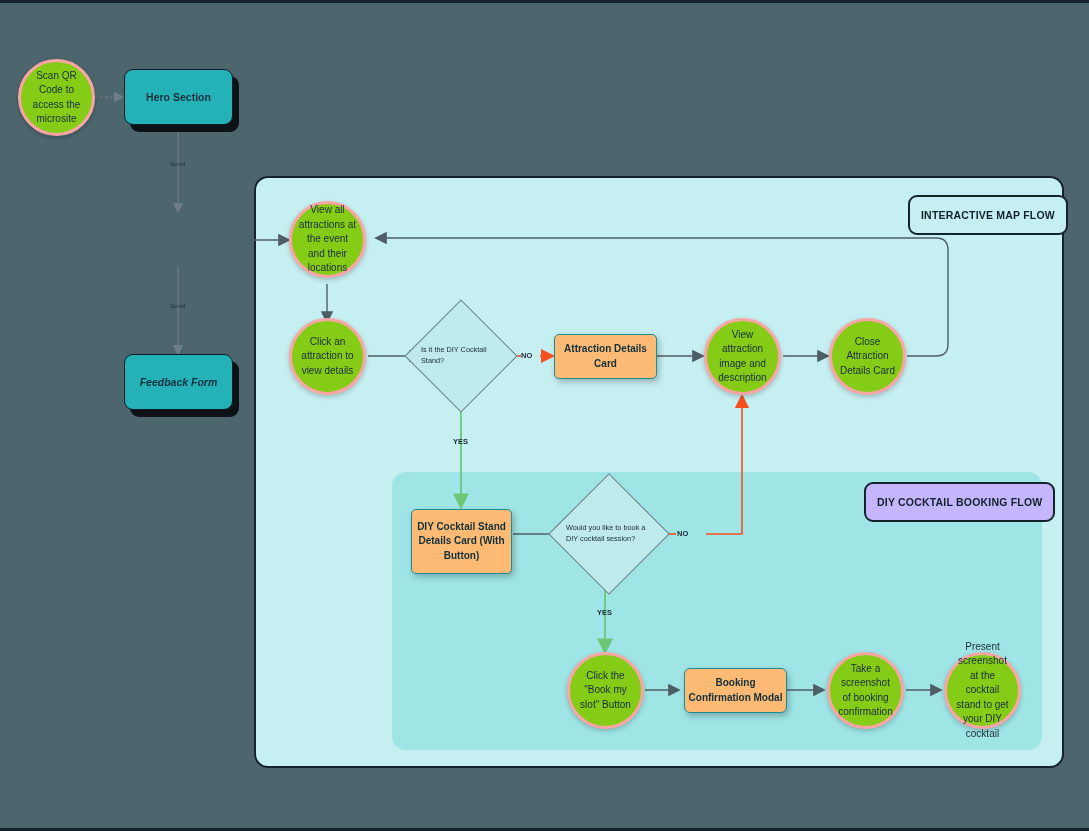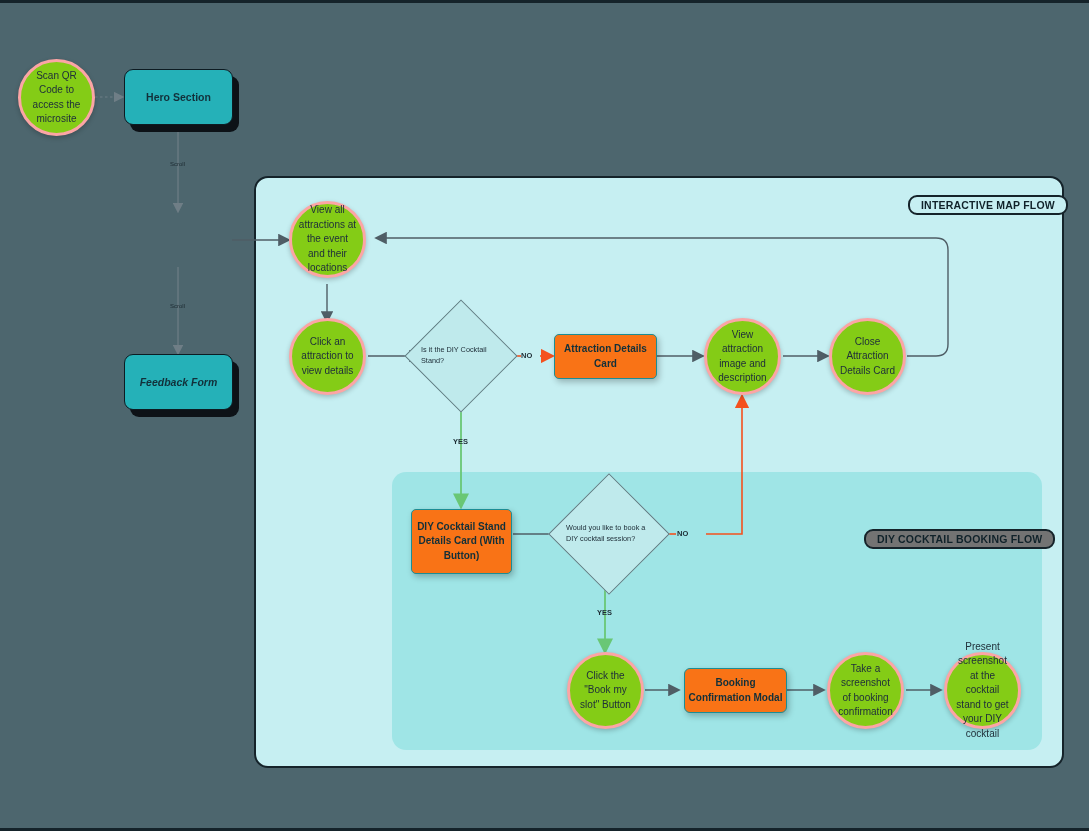--- a/index.html
+++ b/index.html
@@ -47,21 +47,21 @@
     background: #84cc16;
     border: 3px solid #fca5a5;
     box-shadow: 0 2px 5px rgba(0,0,0,0.22);
     color: #20303a;
     font-size: 10px;
     line-height: 1.45;
     padding: 6px;
   }
 
   .rect-teal {
-    background: #f97316;
+    background: #fdba74;
     border: 1px solid #1b8d95;
     border-radius: 5px;
     color: #12303a;
     font-weight: bold;
     font-size: 10px;
     line-height: 1.45;
     box-shadow: 2px 3px 6px rgba(0,0,0,0.25);
   }
 
   
@@ -118,24 +118,24 @@
   }
   .group-badge {
     position: absolute;
     background: #c6eff2;
     border: 2px solid #15232a;
     border-radius: 9px;
     font-size: 10.5px;
     font-weight: bold;
     letter-spacing: 0.2px;
     color: #10222a;
-    padding: 2px 11px;
+    padding: 12px 11px;
     white-space: nowrap;
   }
-  .group-badge.on-inner { background: #737373; margin-top: 47px; }
+  .group-badge.on-inner { background: #c4b5fd; }
 
   
   .edge-label {
     position: absolute;
     font-size: 7.5px;
     color: #1c2b33;
     font-weight: bold;
     white-space: nowrap;
   }
   .edge-label.tiny {

